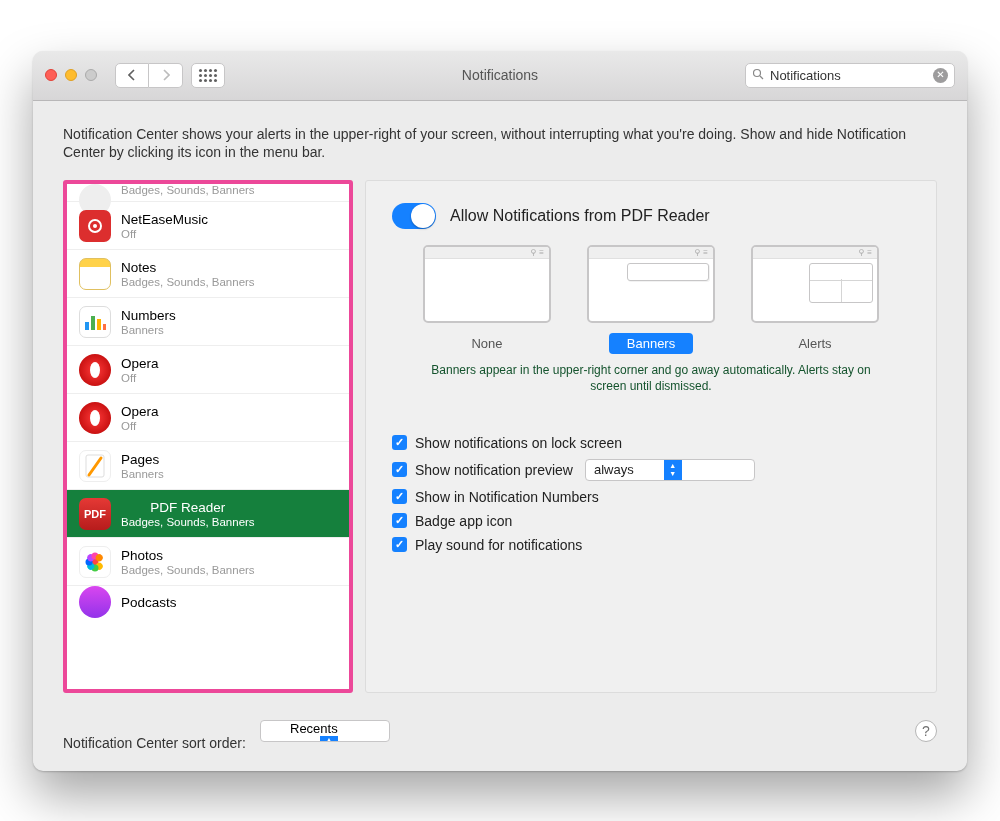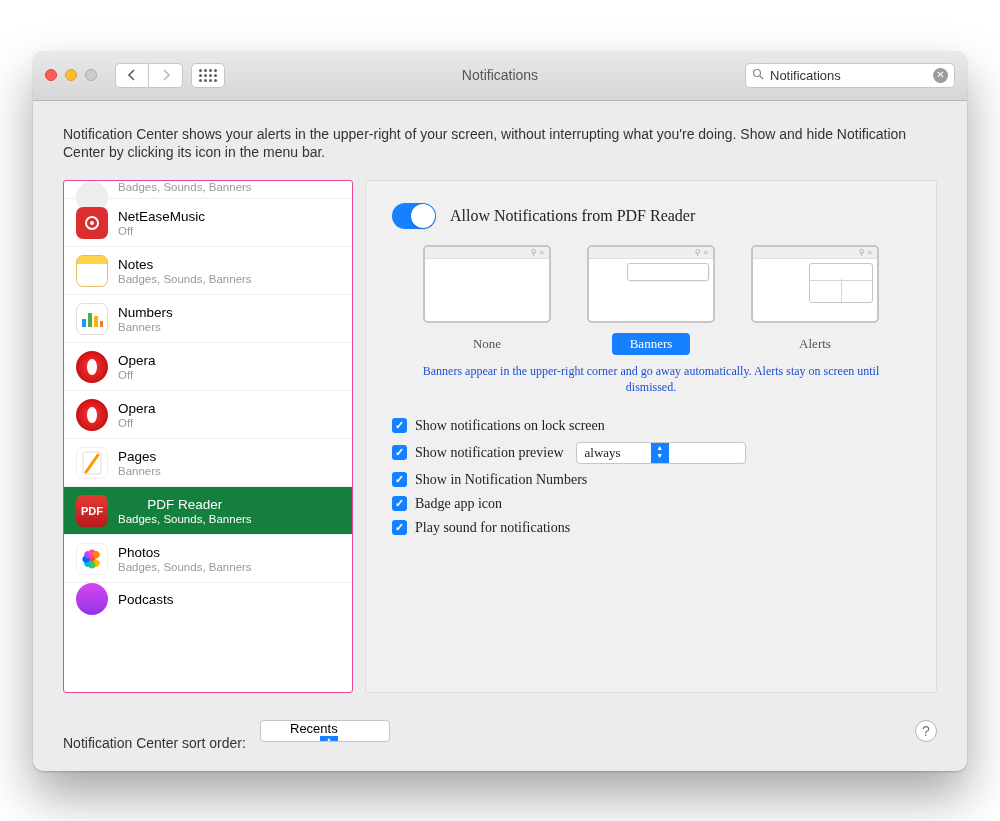--- a/index.html
+++ b/index.html
@@ -61,41 +61,40 @@
     font-size:10px;display:flex;align-items:center;justify-content:center;line-height:1;
   }
   
   .content{
     flex:1;display:flex;flex-direction:column;padding:24px 30px 20px;
   }
   .intro{font-size:14px;color:#333;line-height:1.35;margin-bottom:18px;}
   .panes{flex:1;display:flex;gap:12px;min-height:0;}
   
   .sidebar{
-    width:290px;background:#fff;border:1px solid #ec4899;border-radius:3px;
+    width:290px;background:#fff;border:4px solid #ec4899;border-radius:3px;
     overflow:hidden;display:flex;flex-direction:column;
   }
   .app-row{
     display:flex;align-items:center;gap:10px;height:48px;padding:0 12px;
     border-bottom:1px solid #eee;
   }
   .app-row.partial-top{height:18px;align-items:flex-start;padding-top:0;color:#999;}
   .app-row.partial-bottom{height:32px;border-bottom:none;}
   .app-row.selected{background:#15803d;color:#fff;text-align:center;}
   .app-row.selected .app-sub{color:#fff;}
   .app-icon{width:32px;height:32px;border-radius:7px;flex-shrink:0;display:flex;align-items:center;justify-content:center;font-size:14px;font-weight:700;color:#fff;}
   .app-meta{display:flex;flex-direction:column;gap:1px;}
   .app-name{font-size:13.5px;color:#000;}
   .selected .app-name{color:#fff;}
   .app-sub{font-size:11.5px;color:#999;}
   
   .main{
     flex:1;background:#f0f0f0;border:1px solid #dcdcdc;border-radius:3px;
     padding:22px 26px;
-    font-family:Liberation Serif, serif;
   }
   .allow{display:flex;align-items:center;gap:14px;margin-bottom:16px;}
   .toggle{
     width:44px;height:26px;background:#1581ff;border-radius:13px;position:relative;
   }
   .toggle .knob{
     width:24px;height:24px;background:#fff;border-radius:50%;position:absolute;top:1px;right:1px;
     box-shadow:0 1px 2px rgba(0,0,0,0.3);
   }
   .allow-label{font-size:16px;color:#222;}
@@ -123,21 +122,21 @@
   .style-thumb .alert::after{
     content:"";position:absolute;top:16px;left:0;right:0;height:1px;background:#d5d5d5;
   }
   .style-thumb .alert::before{
     content:"";position:absolute;bottom:0;left:50%;width:1px;height:23px;background:#d5d5d5;
   }
   .style-name{
     font-size:13px;color:#555;padding:3px 18px;border-radius:4px;
   }
   .style-name.pill{background:#1581ff;color:#fff;}
-  .style-desc{font-size:12px;color:#1d4ed8;text-align:center;line-height:1.35;margin:4px 30px 22px;}
+  .style-desc{font-size:12px;color:#14532d;text-align:center;line-height:1.35;margin:4px 30px 40px;}
   .checks{display:flex;flex-direction:column;gap:8px;}
   .check-row{display:flex;align-items:center;gap:8px;font-size:14px;color:#222;}
   .chk{
     width:15px;height:15px;border-radius:3px;background:#1581ff;
     display:flex;align-items:center;justify-content:center;color:#fff;font-size:11px;font-weight:700;
   }
   .select{
     height:22px;border:1px solid #c7c6c7;border-radius:4px;background:#fff;
     display:flex;align-items:center;font-size:13px;padding-left:8px;overflow:hidden;
     margin-left:4px;

